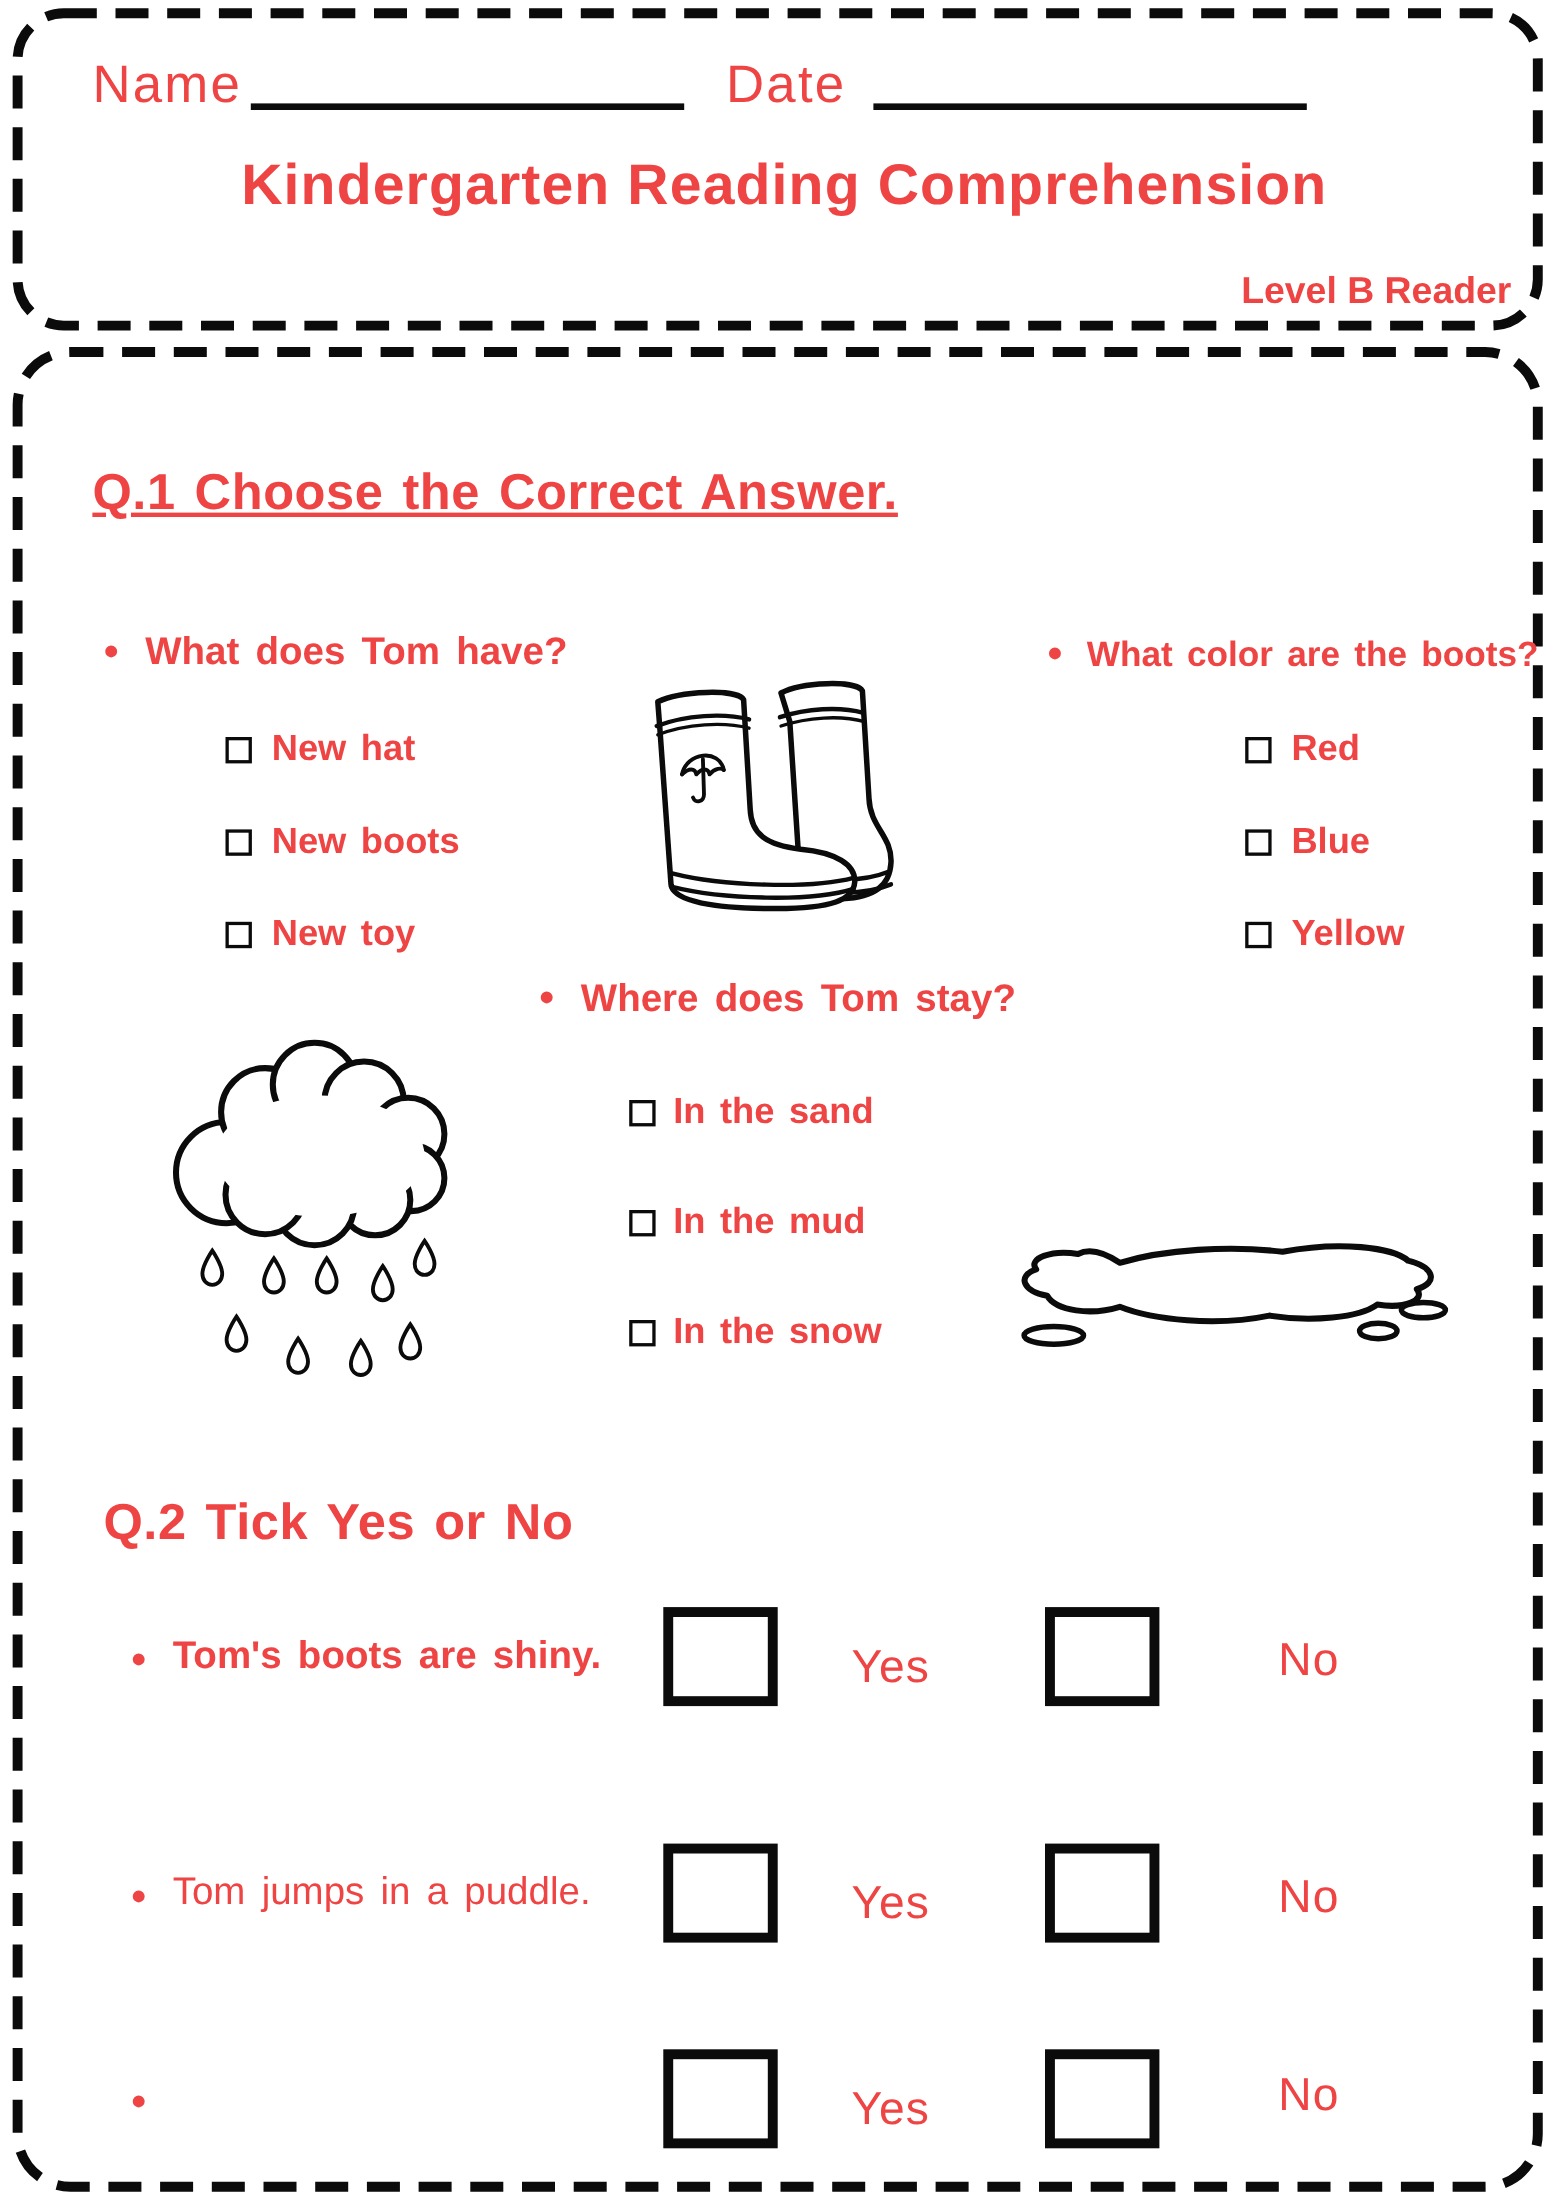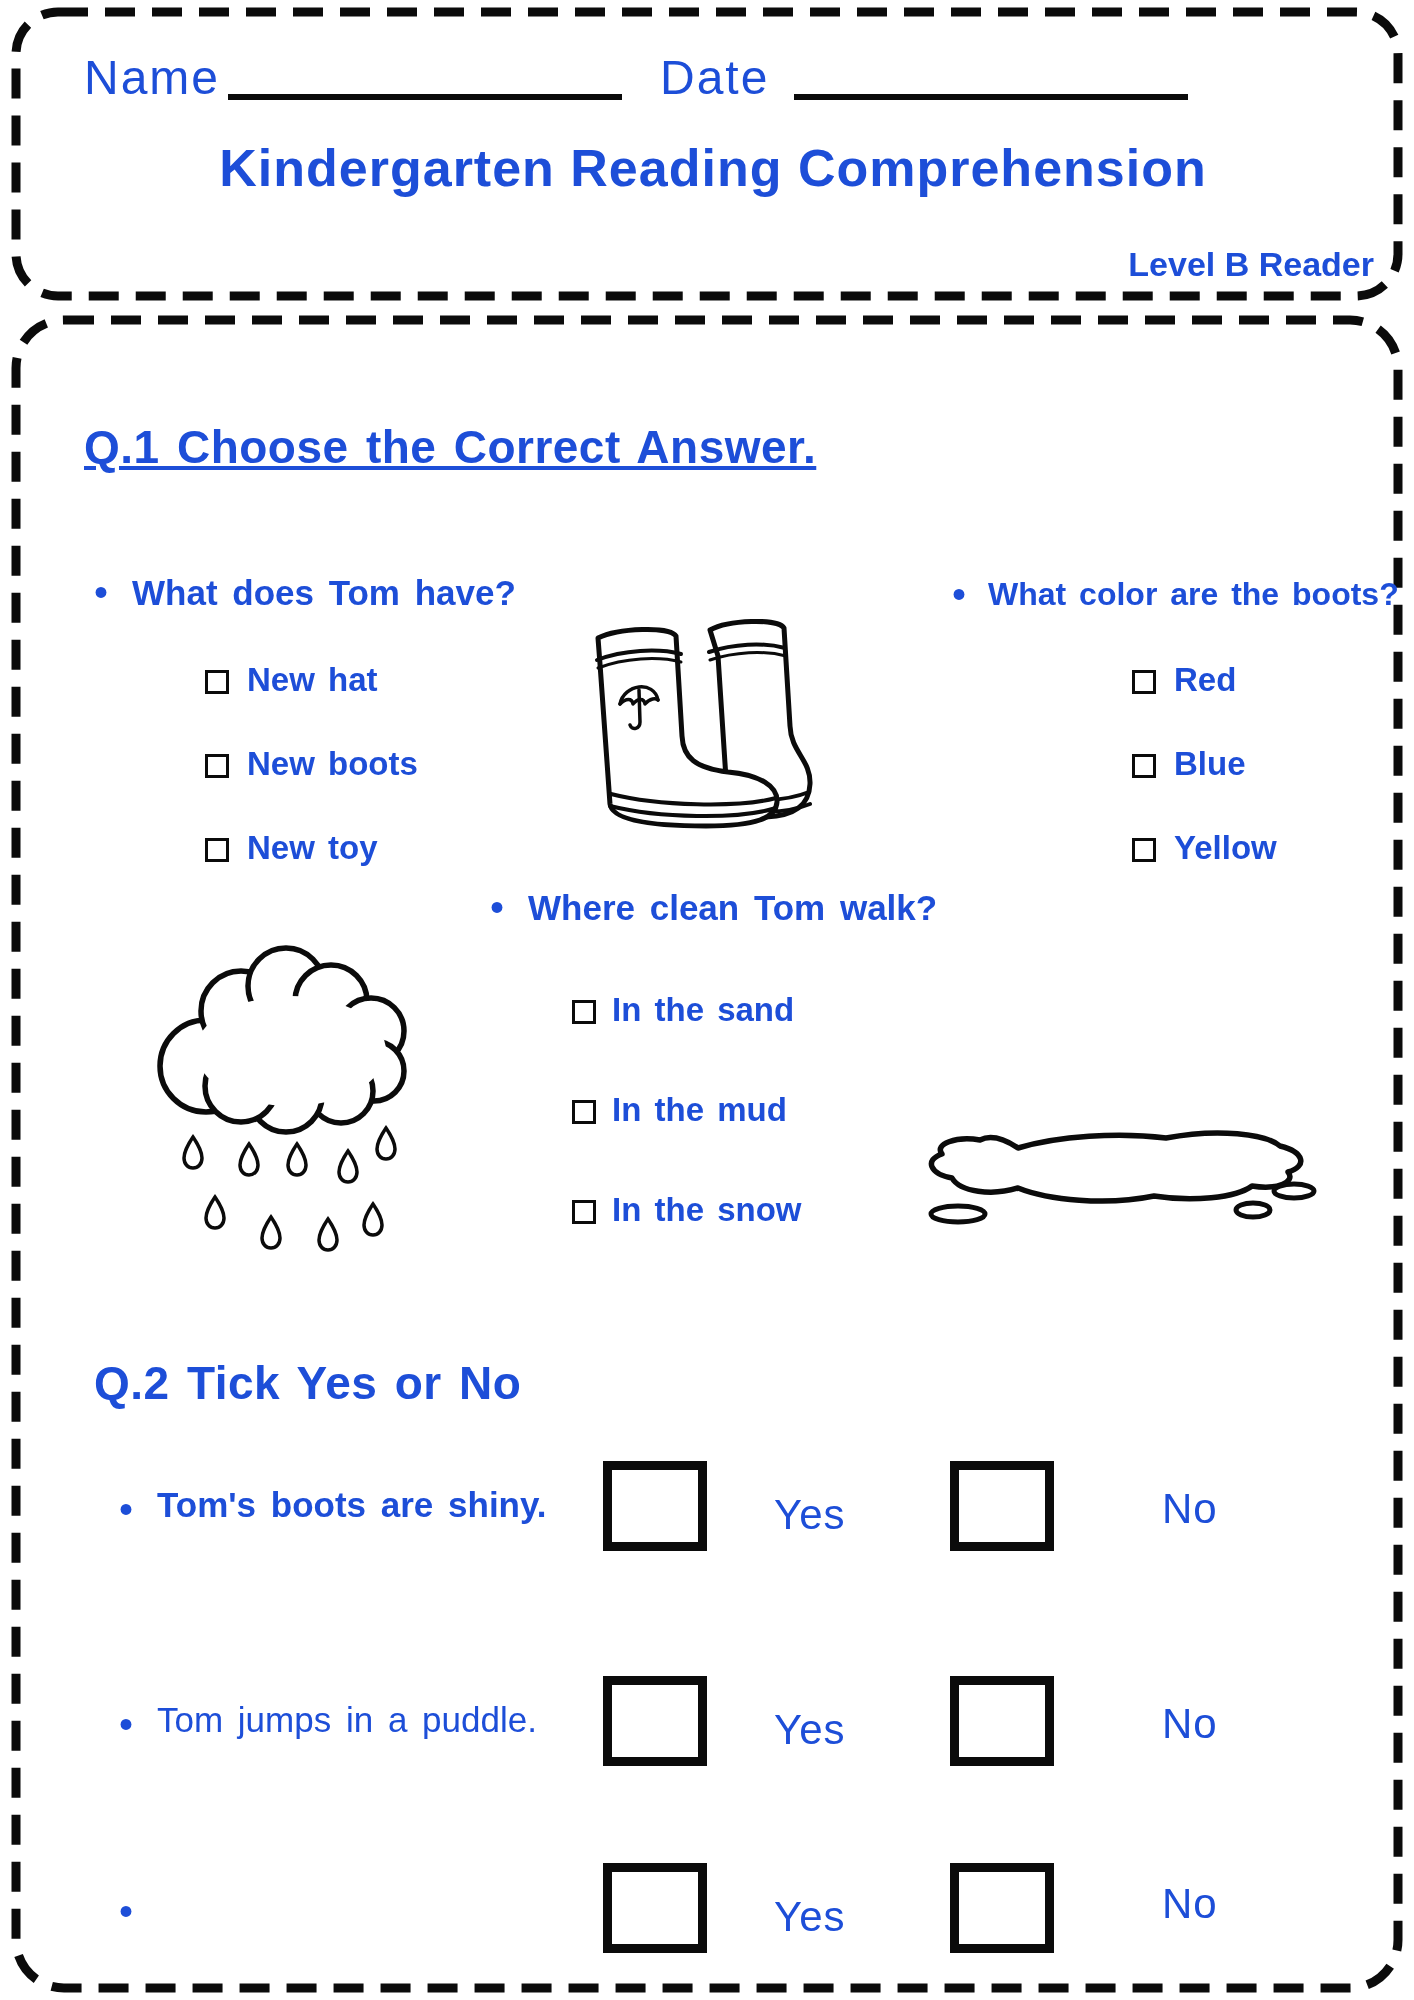--- a/index.html
+++ b/index.html
@@ -5,21 +5,21 @@
   html,body{margin:0;padding:0;background:#ffffff;}
   #page{
     position:relative;
     width:1414px;height:2000px;
     background:#ffffff;
     font-family:"Liberation Sans","DejaVu Sans",sans-serif;
     color:#0b0b0b;
     overflow:hidden;
   }
   .abs{position:absolute;}
-  .txt{white-space:nowrap;line-height:1;color:#1d4ed8;}
+  .txt{white-space:nowrap;line-height:1;color:#ef4444;}
   .b{font-weight:700;}
   .r{font-weight:400;}
   .name-date{font-size:48px;letter-spacing:2px;}
   .blank{height:0;border-bottom:6px solid #0b0b0b;}
   .title{font-size:52px;letter-spacing:1px;text-align:center;left:12px;right:0;}
   .level{font-size:34px;}
   .qhead{font-size:46px;letter-spacing:0.5px;word-spacing:4px;}
   .question{font-size:35px;word-spacing:5px;}
   .question-sm{font-size:32px;word-spacing:4px;}
   .option{font-size:33px;word-spacing:4px;}
@@ -102,21 +102,21 @@
   <div class="abs optbox" style="left:1132px;top:670px;"></div>
   <div class="abs txt b option" style="left:1174px;top:663px;">Red</div>
 
   <div class="abs optbox" style="left:1132px;top:754px;"></div>
   <div class="abs txt b option" style="left:1174px;top:747px;">Blue</div>
 
   <div class="abs optbox" style="left:1132px;top:838px;"></div>
   <div class="abs txt b option" style="left:1174px;top:831px;">Yellow</div>
 
   <span class="abs txt bullet" style="left:490px;top:887px;">•</span>
-  <div class="abs txt b question" style="left:528px;top:890px;">Where clean Tom walk?</div>
+  <div class="abs txt b question" style="left:528px;top:890px;">Where does Tom stay?</div>
 
   <div class="abs optbox" style="left:572px;top:1000px;"></div>
   <div class="abs txt b option" style="left:612px;top:993px;">In the sand</div>
 
   <div class="abs optbox" style="left:572px;top:1100px;"></div>
   <div class="abs txt b option" style="left:612px;top:1093px;">In the mud</div>
 
   <div class="abs optbox" style="left:572px;top:1200px;"></div>
   <div class="abs txt b option" style="left:612px;top:1193px;">In the snow</div>
 

